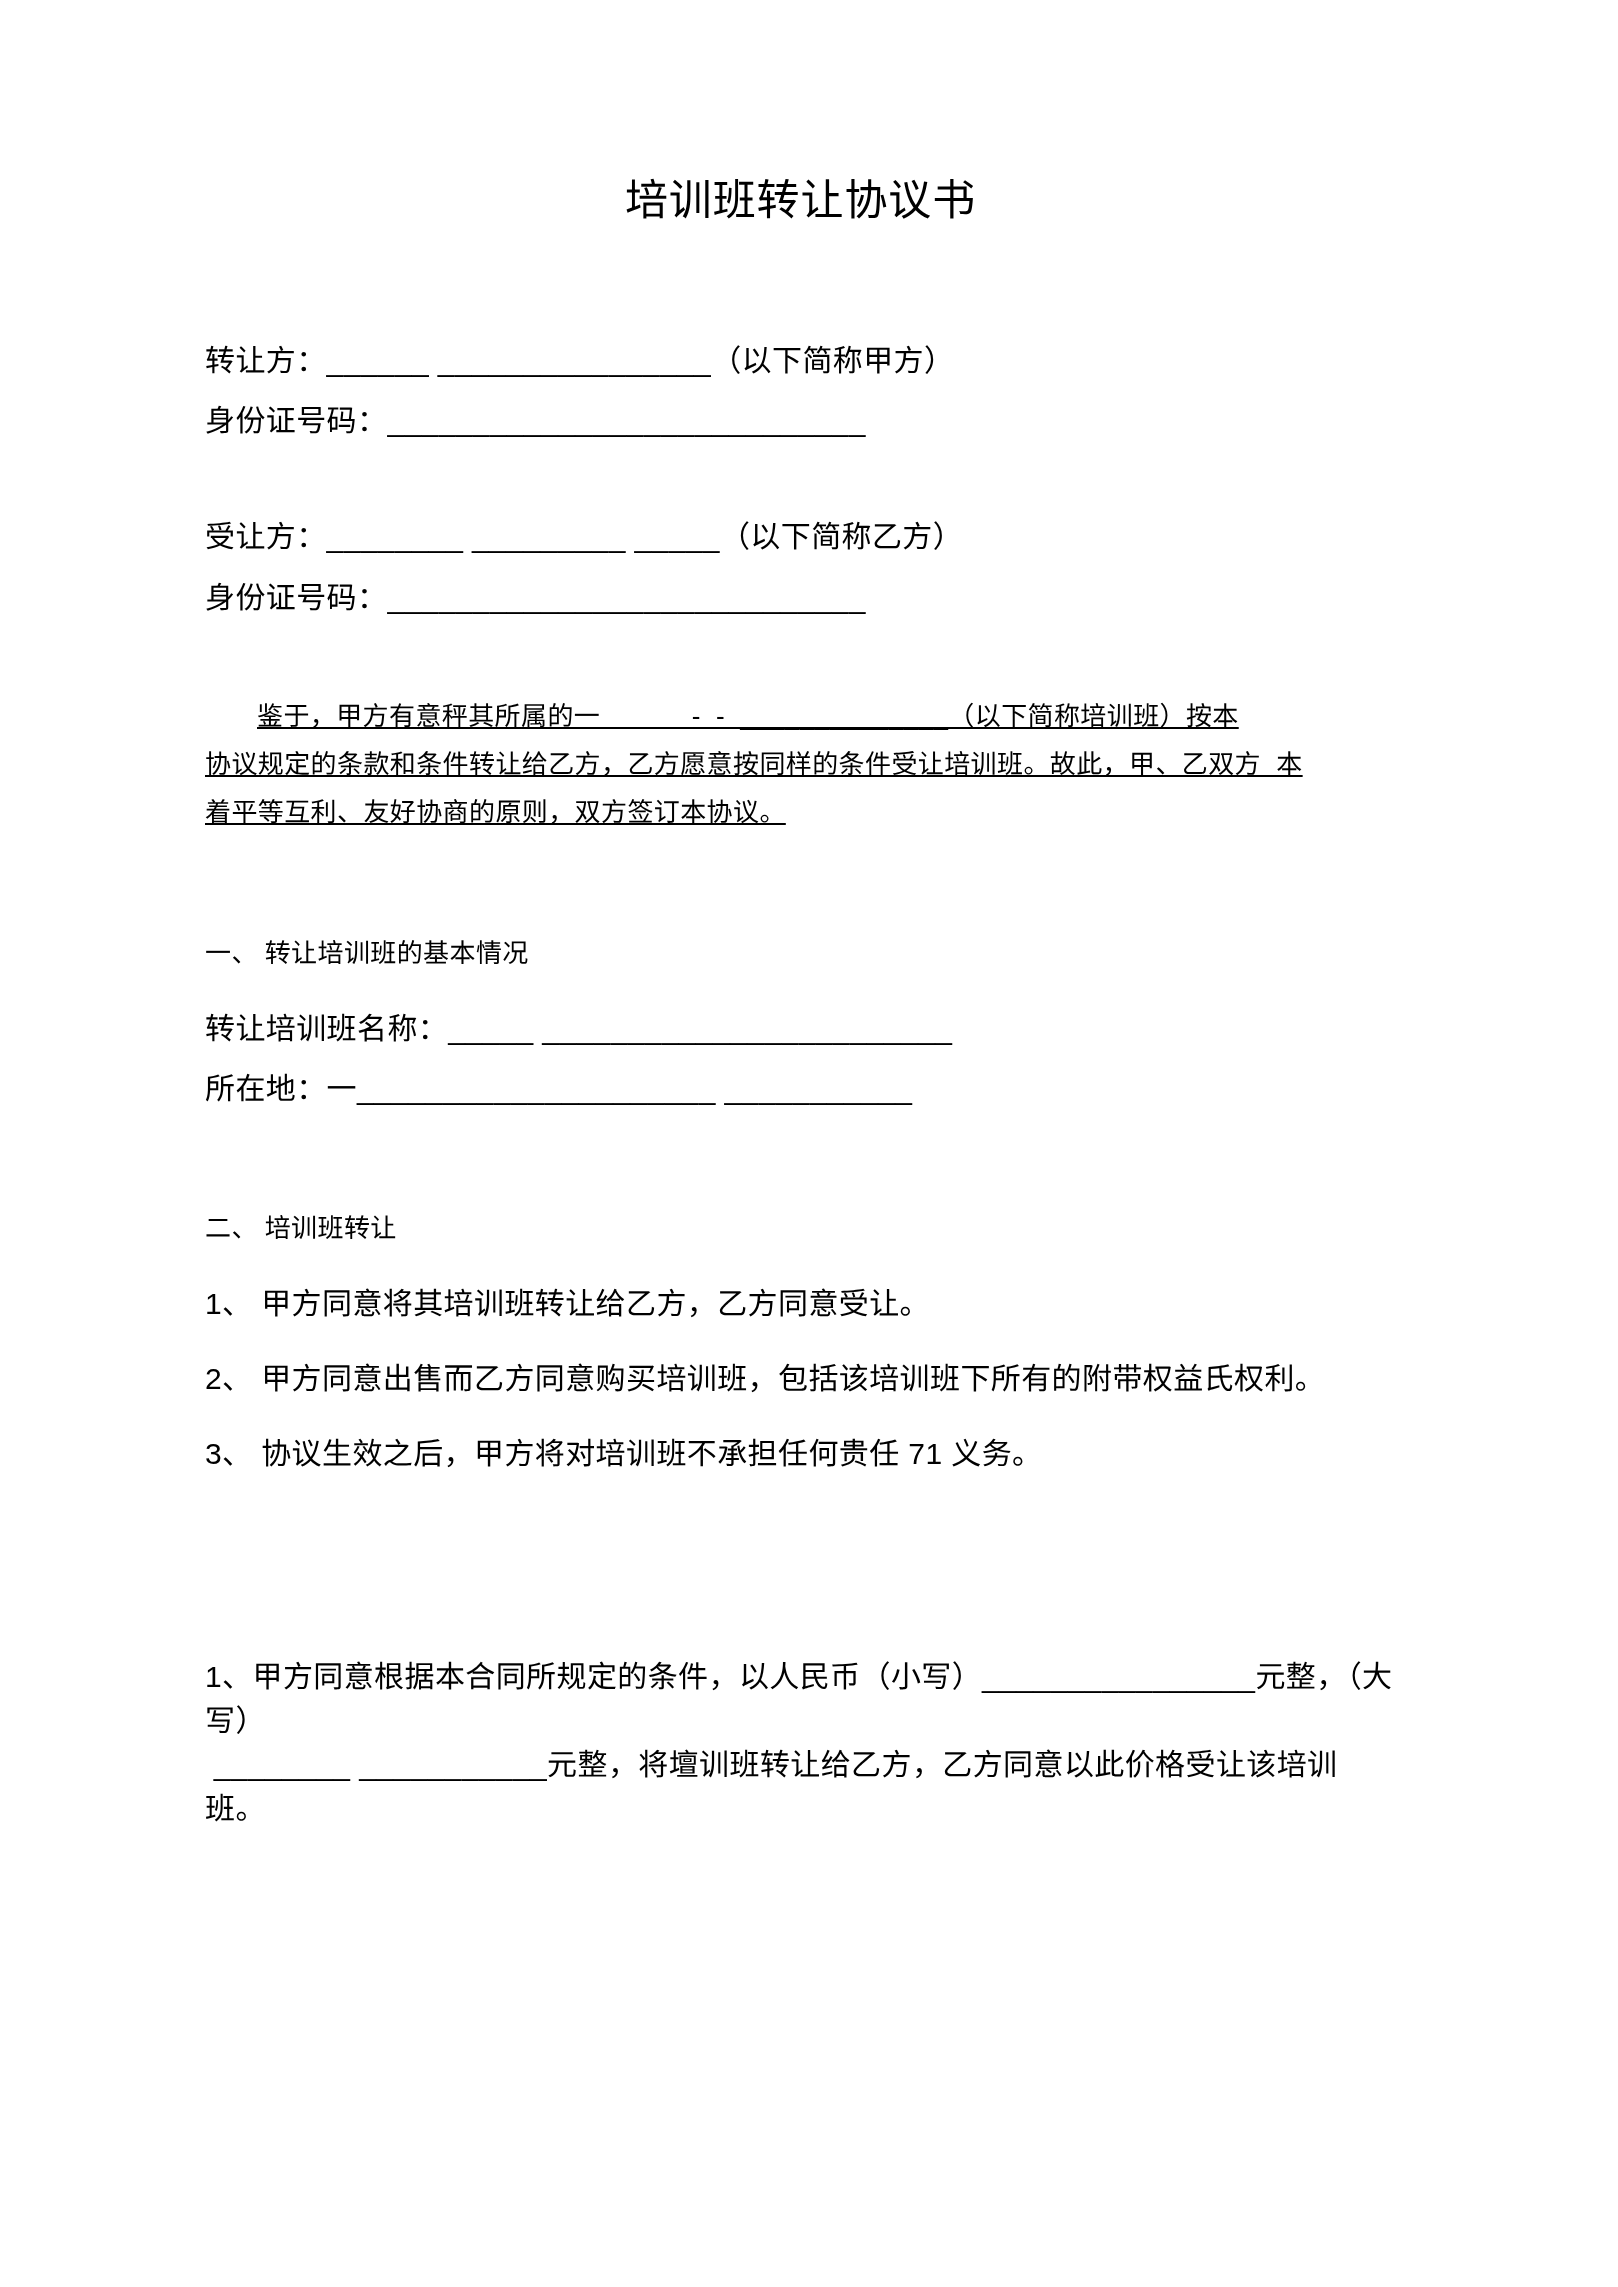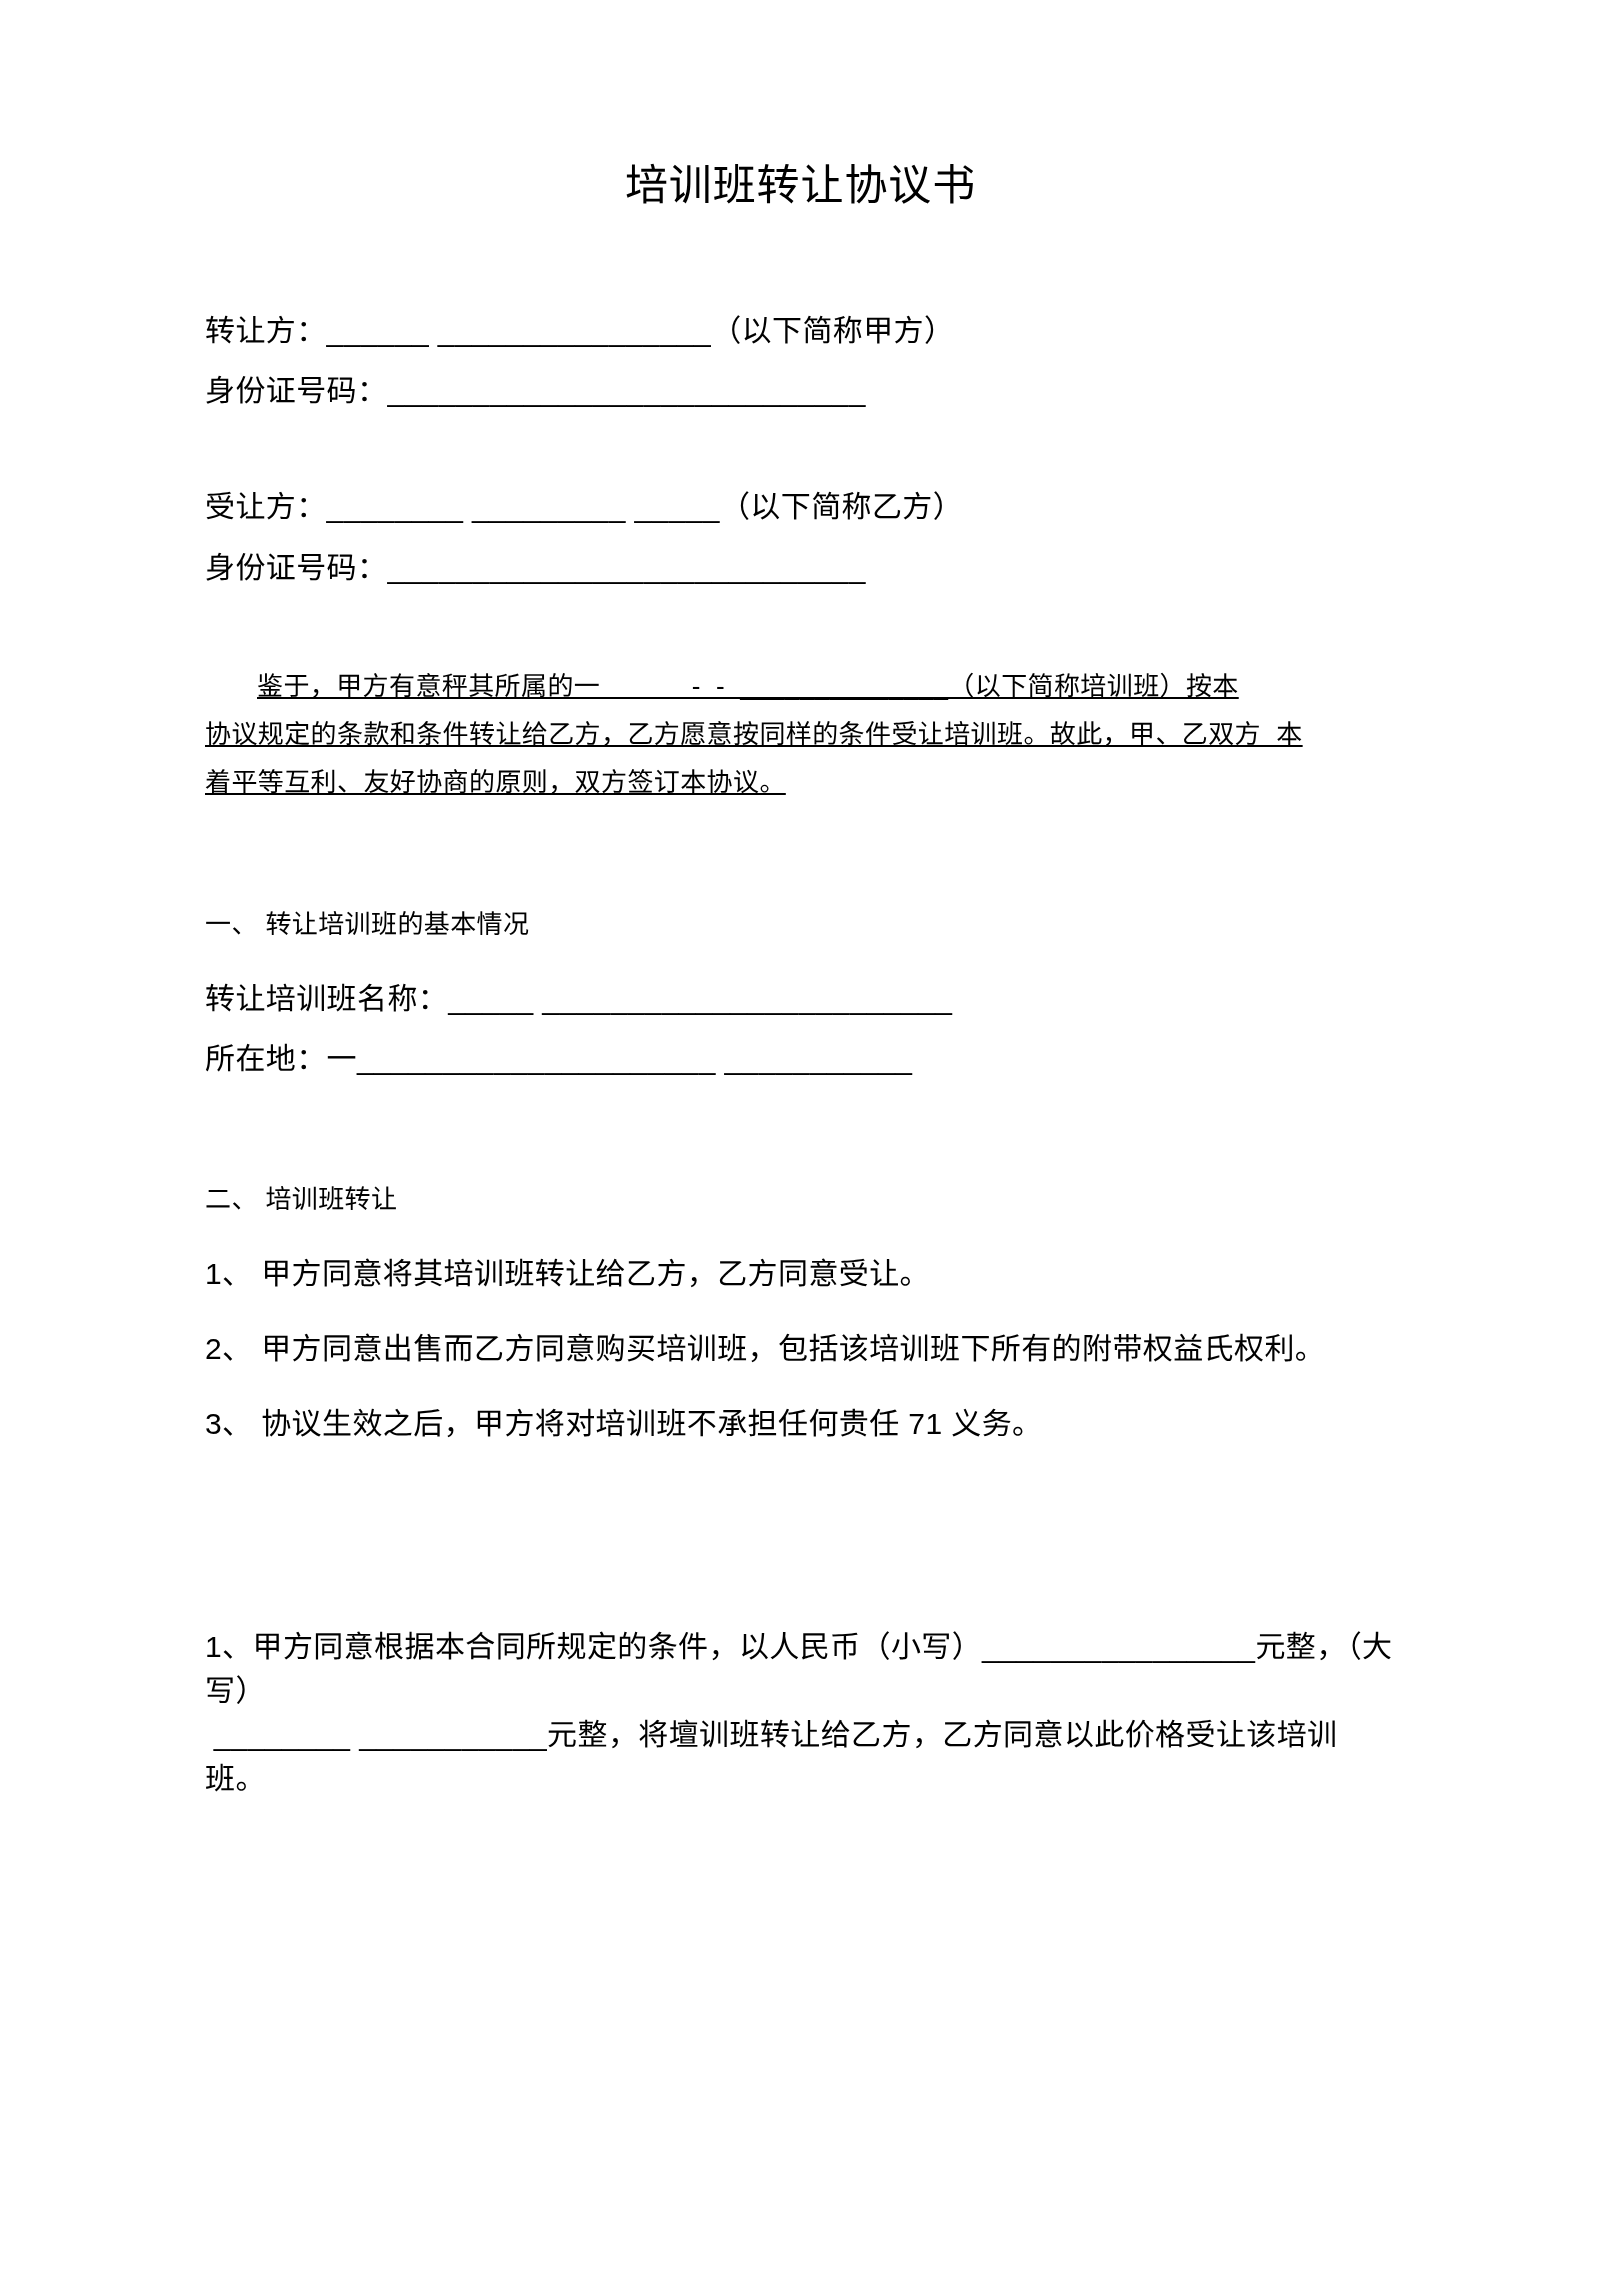--- a/index.html
+++ b/index.html
@@ -30,21 +30,21 @@
     top: 0;
     width: 1191px;
   }
 
   .doc-title {
     text-align: center;
     font-size: 43px;
     line-height: 1.2;
     font-weight: 400;
     letter-spacing: 0.9px;
-    margin: 1px;
+    margin: 16px;
     padding-top: 159px;
     font-family: "Liberation Sans", "DejaVu Sans", sans-serif;
   }
 
   .line {
     font-size: 30px;
     line-height: 44px;
     white-space: pre-wrap;
     font-family: "Liberation Sans", "DejaVu Sans", sans-serif;
     letter-spacing: 0.4px;
@@ -55,21 +55,21 @@
     line-height: 48px;
     font-family: "Liberation Sans", "DejaVu Sans", sans-serif;
     letter-spacing: 0.4px;
     white-space: pre-wrap;
     text-decoration: underline;
   }
 
   .heading {
     font-size: 26px;
     line-height: 44px;
-    font-family: Liberation Sans, sans-serif;
+    font-family: Liberation Serif, serif;
     letter-spacing: 0.4px;
     white-space: pre-wrap;
   }
 
   
   .gap-xs { height: 16.6px; }
   .gap-s  { height: 31px; }
   .gap-m  { height: 52px; }
   .gap-l  { height: 72px; }
   .gap-xl { height: 96px; }

